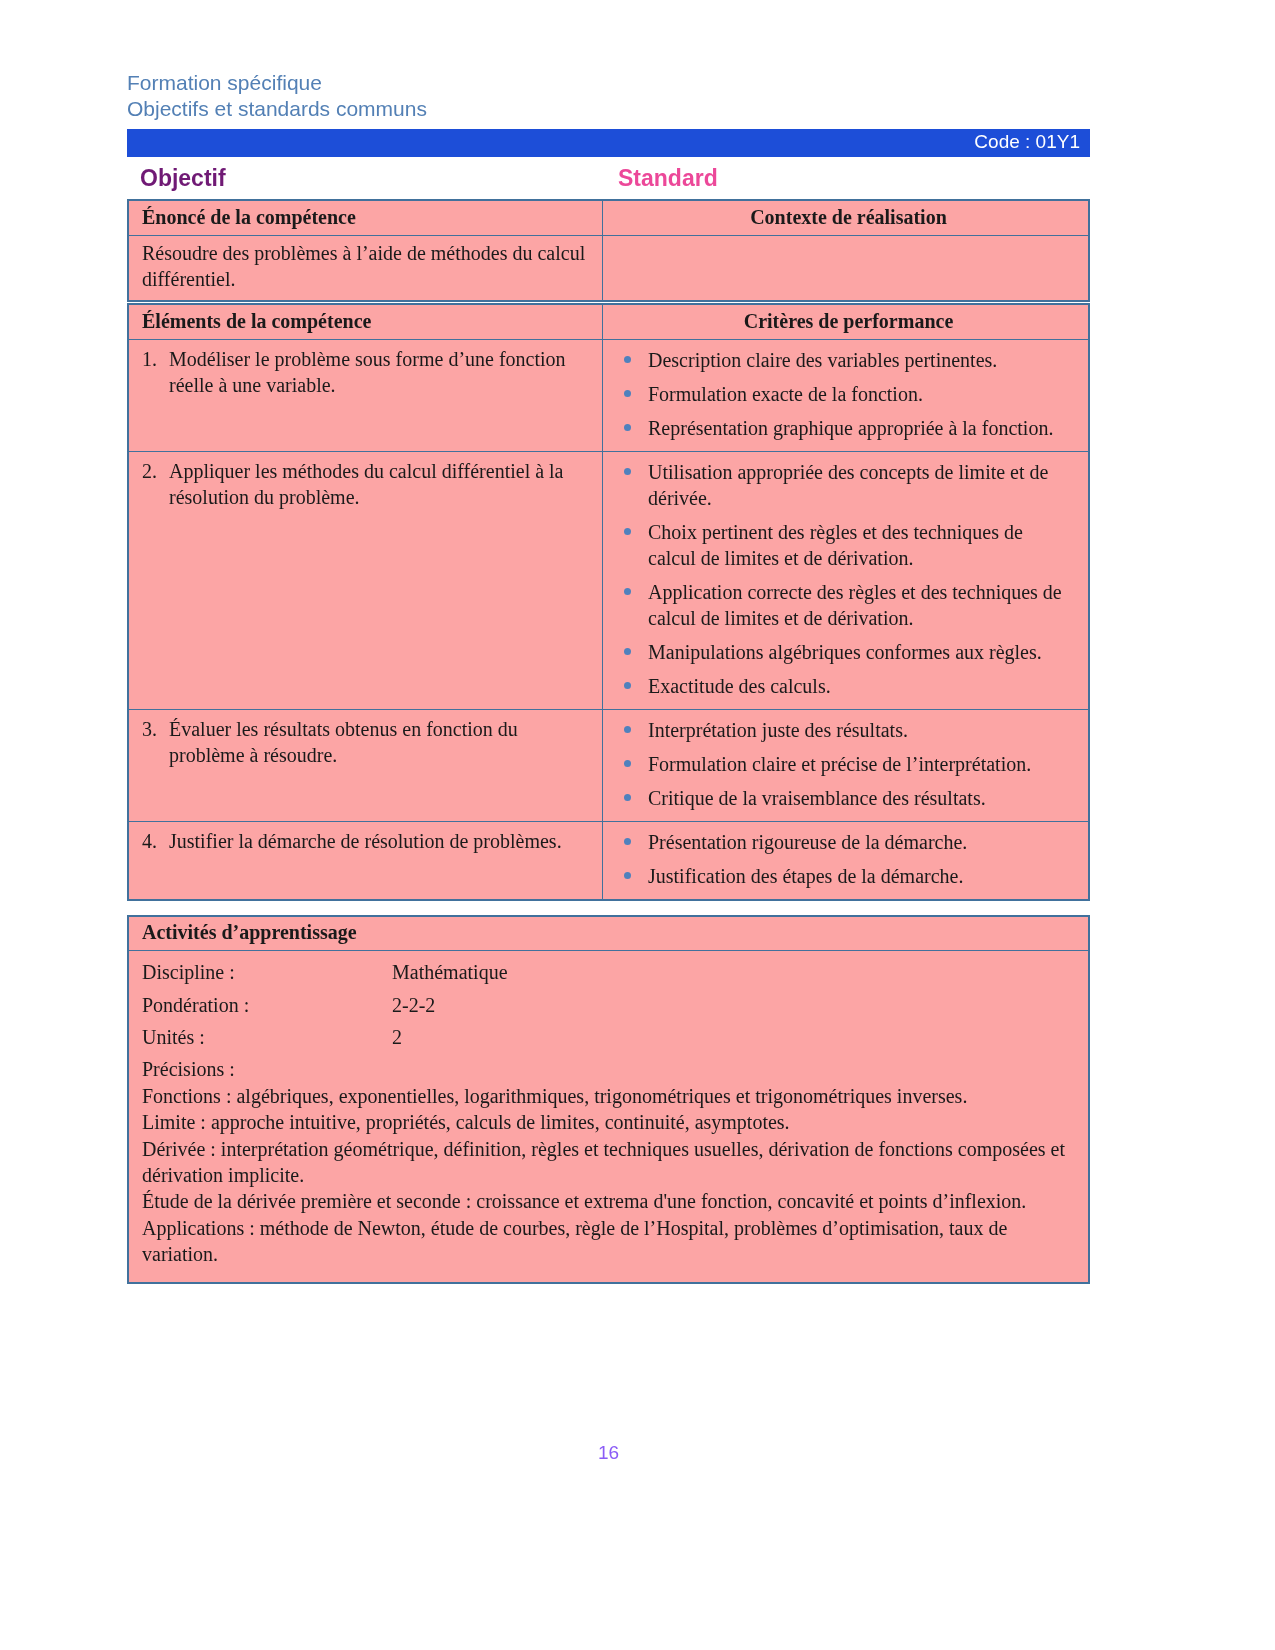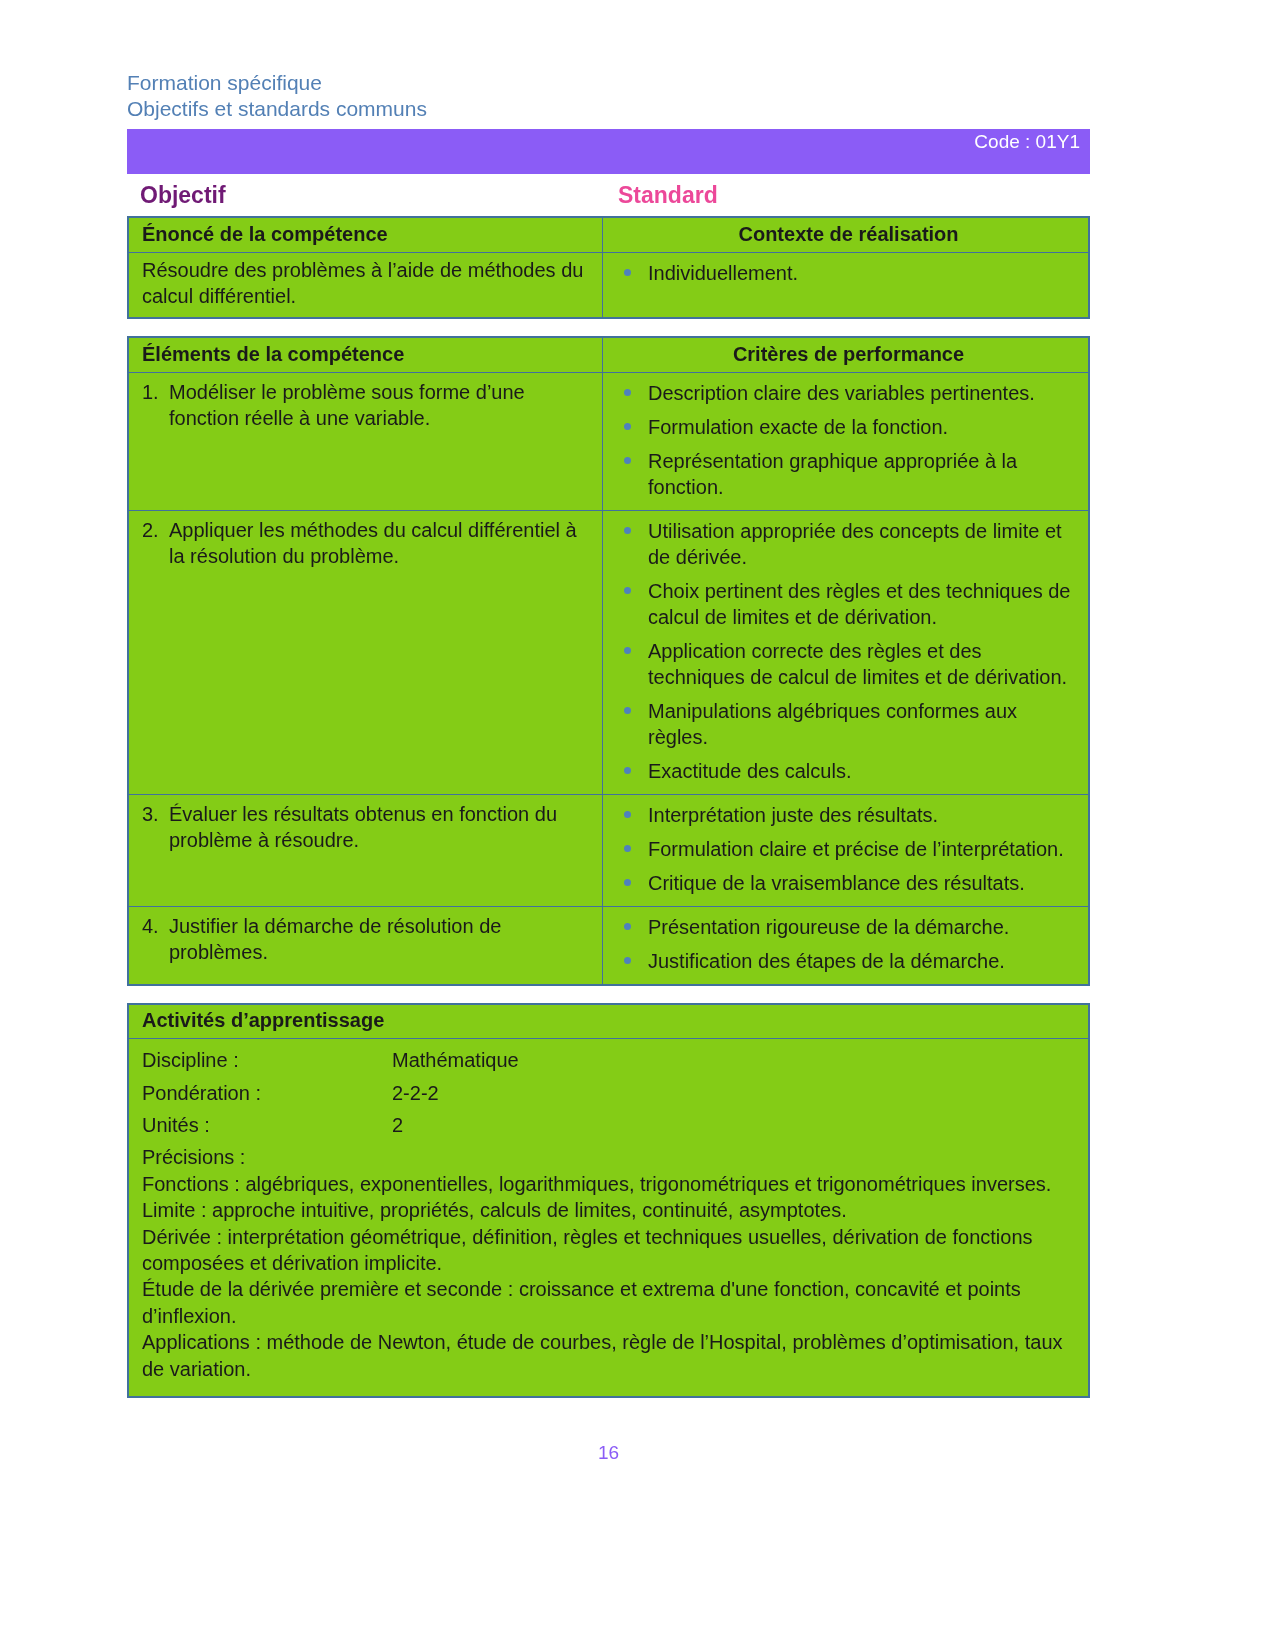--- a/index.html
+++ b/index.html
@@ -4,27 +4,27 @@
 <style>
   * { box-sizing: border-box; }
   html, body { margin: 0; padding: 0; background: #ffffff; }
   body { font-family: "Liberation Sans", sans-serif; color: #1a1a1a; }
   .page { position: relative; width: 1275px; height: 1650px; background: #ffffff; overflow: hidden; }
   .content { position: absolute; left: 127px; top: 0; width: 963px; height: 1650px; }
 
   .doc-head { padding-top: 70px; }
   .head-line { font-size: 21px; color: #5380b5; line-height: 1.22; }
 
-  .code-bar { margin-top: 8px; background: #8b5cf6; color: #ffffff; text-align: right; padding: 2px 10px 21px 10px; font-size: 19px; }
+  .code-bar { margin-top: 8px; background: #1d4ed8; color: #ffffff; text-align: right; padding: 2px 10px 4px 10px; font-size: 19px; }
 
   .col-titles { display: flex; padding: 8px 0 7px 0; }
   .ct-left  { width: 474px; padding-left: 13px; font-size: 23px; font-weight: bold; color: #701a75; }
   .ct-right { flex: 1; padding-left: 17px; font-size: 23px; font-weight: bold; color: #ec4899; }
 
-  .box { border: 2px solid #41719c; margin-bottom: 17px; background: #84cc16; }
+  .box { border: 2px solid #41719c; margin-bottom: 1px; background: #fca5a5; font-family: Liberation Serif, serif; }
   .trow { display: flex; }
   .trow.sep { border-top: 1.5px solid #41719c; }
   .cell-l { width: 474px; flex: 0 0 auto; border-right: 1.5px solid #41719c; padding: 4px 12px 8px 13px; font-size: 20px; line-height: 1.3; }
   .cell-r { flex: 1; padding: 4px 14px 8px 20px; font-size: 20px; line-height: 1.3; }
   .th { font-weight: bold; }
   .cell-l.th { padding-top: 3px; padding-bottom: 5px; }
   .cell-r.th { padding-top: 3px; padding-bottom: 5px; text-align: center; }
 
   .blist { }
   .b-item { display: flex; margin: 3px 0 8px 0; }
@@ -69,28 +69,20 @@
       <div class="ct-right">Standard</div>
     </div>
 
     <div class="box">
       <div class="trow">
         <div class="cell-l th">Énoncé de la compétence</div>
         <div class="cell-r th">Contexte de réalisation</div>
       </div>
       <div class="trow sep">
         <div class="cell-l">Résoudre des problèmes à l’aide de méthodes du calcul différentiel.</div>
-        <div class="cell-r">
-          <div class="blist">
-              <div class="b-item">
-                <span class="b-dot"></span>
-                <span class="b-text">Individuellement.</span>
-              </div>
-            </div>
-        </div>
       </div>
     </div>
 
     <div class="box">
       <div class="trow">
         <div class="cell-l th">Éléments de la compétence</div>
         <div class="cell-r th">Critères de performance</div>
       </div>
 
       <div class="trow sep">

